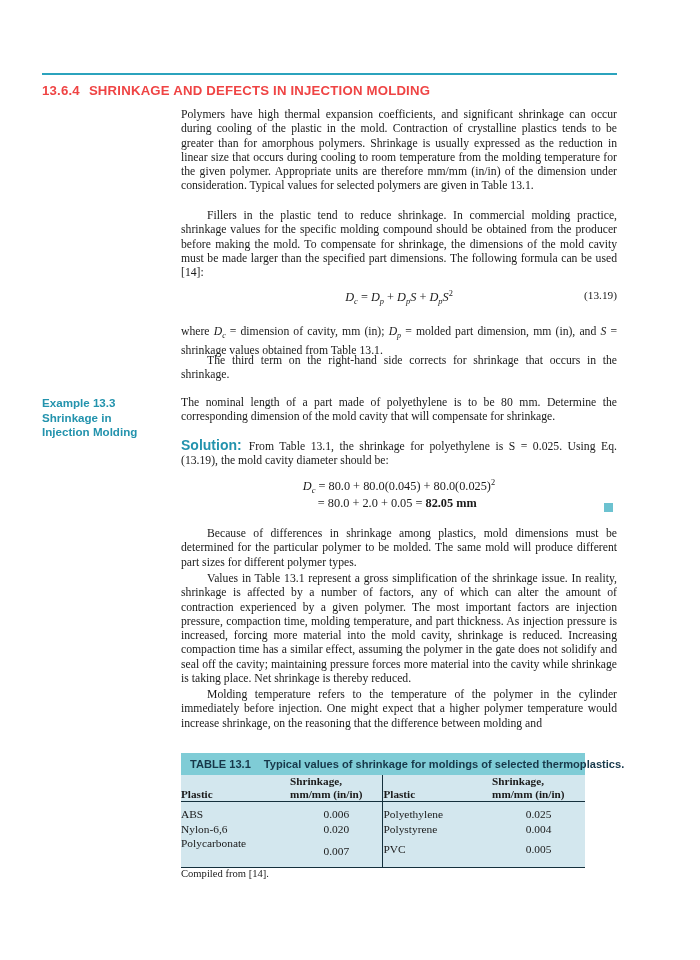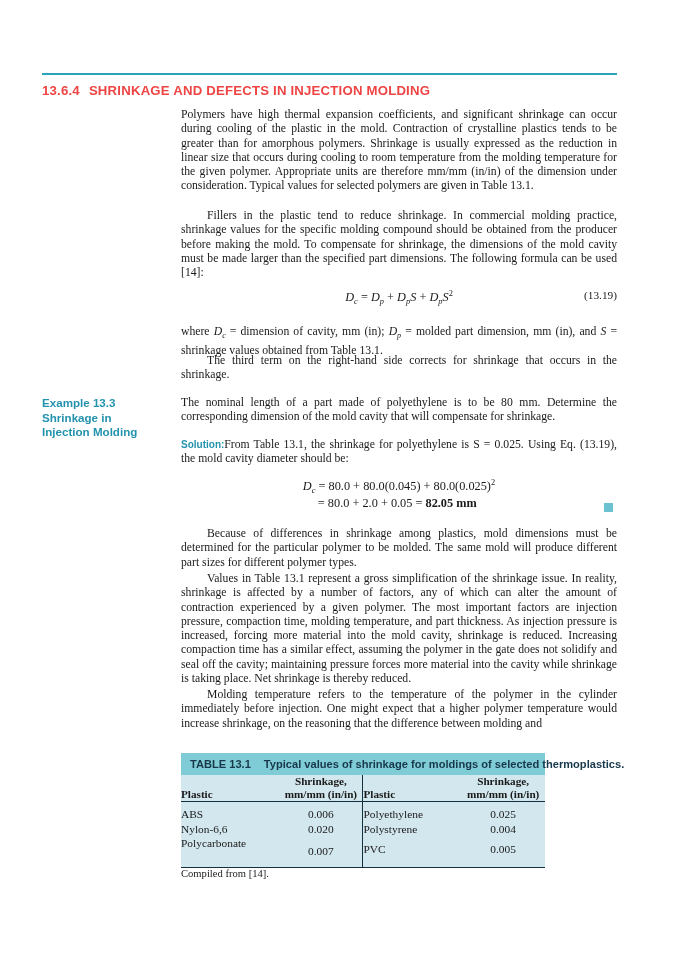--- a/index.html
+++ b/index.html
@@ -57,49 +57,50 @@
 
   
   .ex-label{
     position:absolute;left:42px;width:135px;
     font-family:"Liberation Sans",sans-serif;
     font-weight:bold;font-size:11.6px;line-height:14.6px;
     color:#2393ad;
   }
   .soln-lab{
     font-family:"Liberation Sans",sans-serif;
-    font-weight:bold;font-size:10px;color:#2393ad;
+    font-weight:bold;font-size:14px;color:#2393ad;
+    margin-right:7px;
   }
   .endmark{
     position:absolute;width:9px;height:9px;background:#6cc2d0;
   }
 
   
   .tbl{
-    position:absolute;left:181px;width:364px;
+    position:absolute;left:181px;width:404px;
     background:#d3e7ee;
     font-size:11.4px;
   }
   .tbl-cap{
     background:#7fccd6;
     padding:5px 9px 5px 9px;
     font-family:"Liberation Sans",sans-serif;
     font-weight:bold;font-size:11.1px;color:#17384a;
     white-space:nowrap;
   }
   .tbl-cap .capnum{margin-right:13px;}
   table.data{border-collapse:collapse;width:100%;table-layout:fixed;}
   table.data th,table.data td{padding:0;}
   .thead-cell{
     font-family:"Liberation Serif",serif;font-weight:bold;
     font-size:11.2px;line-height:13px;
     vertical-align:bottom;padding-bottom:4px;
   }
   .th-plastic{text-align:left;padding-left:18px;}
-  .th-shrink{text-align:center;padding-left:0;}
+  .th-shrink{text-align:left;padding-left:0;}
   .rowtop{border-top:1.6px solid #14303c;}
   .cell-plastic{text-align:left;padding-left:18px;line-height:14.6px;}
   .cell-val{text-align:center;line-height:14.6px;}
   .vsep{border-left:1.5px solid #14303c;}
   .tbl-bottom{border-top:1.5px solid #14303c;height:0;}
   .tbl-note{
     position:absolute;left:181px;
     font-size:10.6px;color:#1a1a1a;
   }
 </style>

